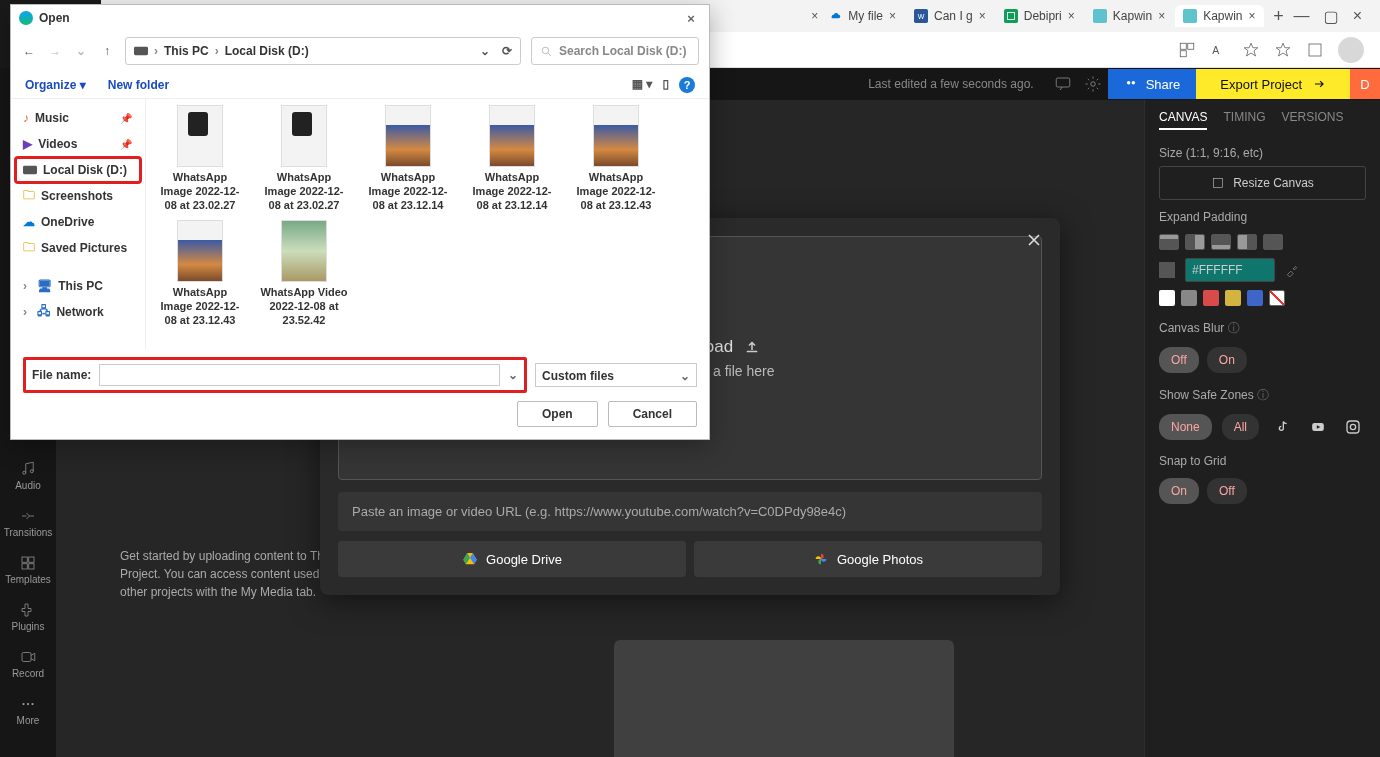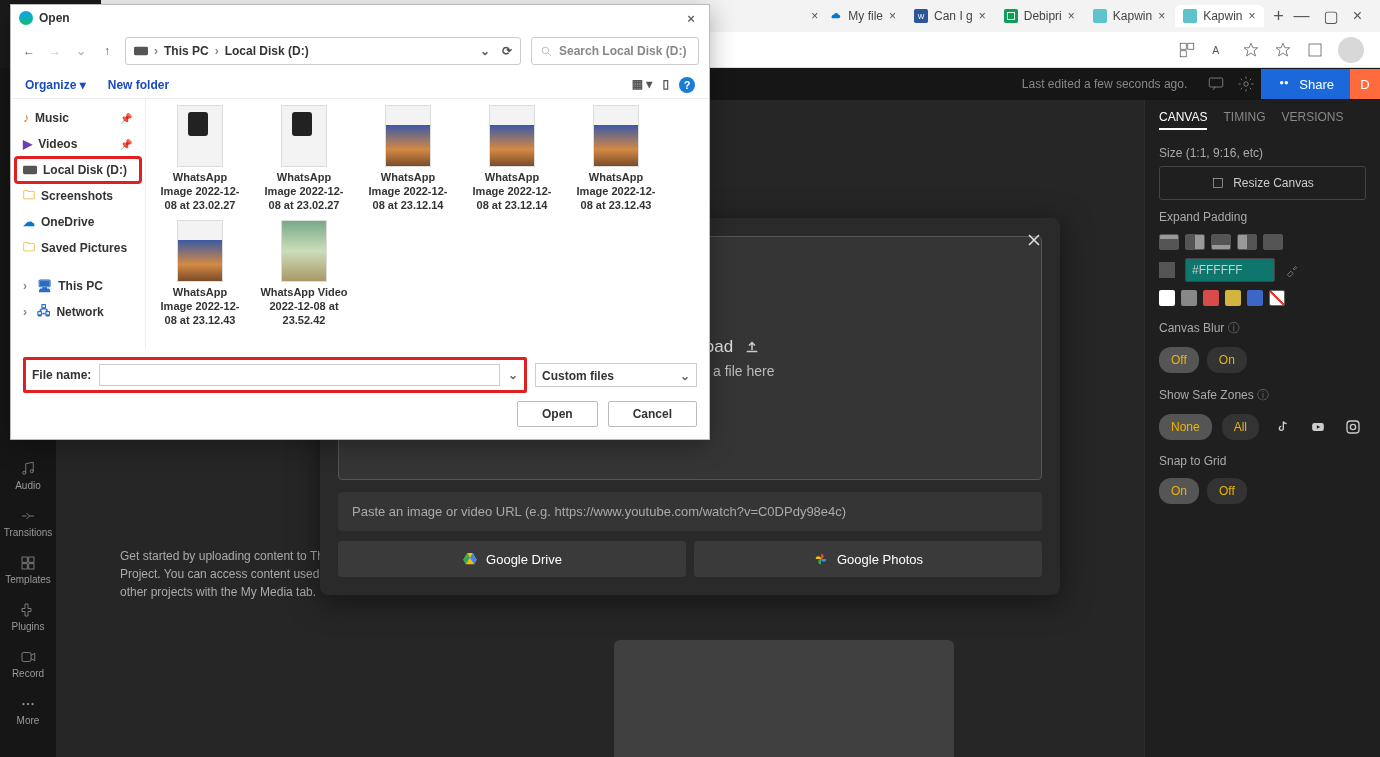--- a/index.html
+++ b/index.html
@@ -55,21 +55,21 @@
 .rtabs { display: flex; gap: 16px; padding: 10px 14px 6px; font-size: 12px; }
 .rtabs .rtab { color: #888; cursor: pointer; }
 .rtabs .rtab.active { color: #fff; border-bottom: 2px solid #fff; padding-bottom: 4px; }
 .rlabel { padding: 10px 14px 6px; font-size: 12px; color: #aaa; }
 .rbtn { margin: 0 14px; border: 1px solid #444; padding: 9px 0; text-align: center; font-size: 12px; color: #ccc; display: flex; align-items: center; justify-content: center; gap: 8px; border-radius: 3px; cursor: pointer; }
 .swatchrow { display: flex; gap: 6px; padding: 4px 14px; align-items: center; }
 .swatchrow .sw { width: 20px; height: 16px; border: 1px solid #555; cursor: pointer; border-radius: 2px; }
 .hexrow { display: flex; align-items: center; padding: 4px 14px; gap: 10px; }
 .hexbox { width: 90px; background: #0f766e; border: 1px solid #444; color: #ccc; font-size: 12px; padding: 4px 6px; border-radius: 2px; }
 .pillrow { display: flex; gap: 8px; padding: 4px 14px; }
-.pill { background: #333; color: #eab308; font-size: 12px; padding: 6px 12px; border-radius: 12px; cursor: pointer; }
+.pill { background: #333; color: #fca5a5; font-size: 12px; padding: 6px 12px; border-radius: 12px; cursor: pointer; }
 .pill.active { background: #555; }
 .iconrow { display: flex; gap: 10px; padding: 4px 14px; align-items: center; }
 .iconrow .ibx { width: 26px; height: 26px; display: flex; align-items: center; justify-content: center; cursor: pointer; }
 .colorgrid { display: flex; gap: 6px; padding: 4px 14px; flex-wrap: wrap; }
 .colorgrid .cg { width: 16px; height: 16px; border-radius: 2px; cursor: pointer; }
 
 
 .filedlg { position: absolute; left: 10px; top: 4px; width: 700px; height: 436px; background: #fff; border: 1px solid #bbb; box-shadow: 0 6px 24px rgba(0,0,0,.3); display: flex; flex-direction: column; font-size: 12px; color: #333; font-weight: bold; }
 .fd-title { height: 26px; display: flex; align-items: center; padding: 0 8px; gap: 6px; }
 .fd-title .fdlogo { width: 14px; height: 14px; border-radius: 50%; background: conic-gradient(#0ea5e9, #10b981, #0ea5e9); }
@@ -208,20 +208,26 @@
         <path d="M12 2v3M12 19v3M2 12h3M19 12h3M5 5l2 2M17 17l2 2M19 5l-2 2M7 17l-2 2" stroke="#999"></path>
       </svg>
     </div>
   <div class="sharebtn">
       <svg width="14" height="14" viewBox="0 0 24 24">
         <circle cx="8" cy="10" r="3" fill="#fff"></circle>
         <circle cx="16" cy="10" r="3" fill="#fff"></circle>
       </svg>
       <span>Share</span>
     </div>
+  <div class="exportbtn">
+      <span>Export Project</span>
+      <svg width="14" height="14" viewBox="0 0 24 24">
+        <path d="M5 12h14M14 7l5 5-5 5" fill="none" stroke="#111" stroke-width="2"></path>
+      </svg>
+    </div>
   <div class="useravatar">D</div>
 </div>
 
 <div class="leftnav">
   <div class="nitem">
       <svg class="nicon" viewBox="0 0 24 24">
         <path d="M9 17V5l10-2v12" fill="none" stroke="#999"></path>
         <circle cx="7" cy="17" r="2" fill="none" stroke="#999"></circle>
         <circle cx="17" cy="15" r="2" fill="none" stroke="#999"></circle>
       </svg>

